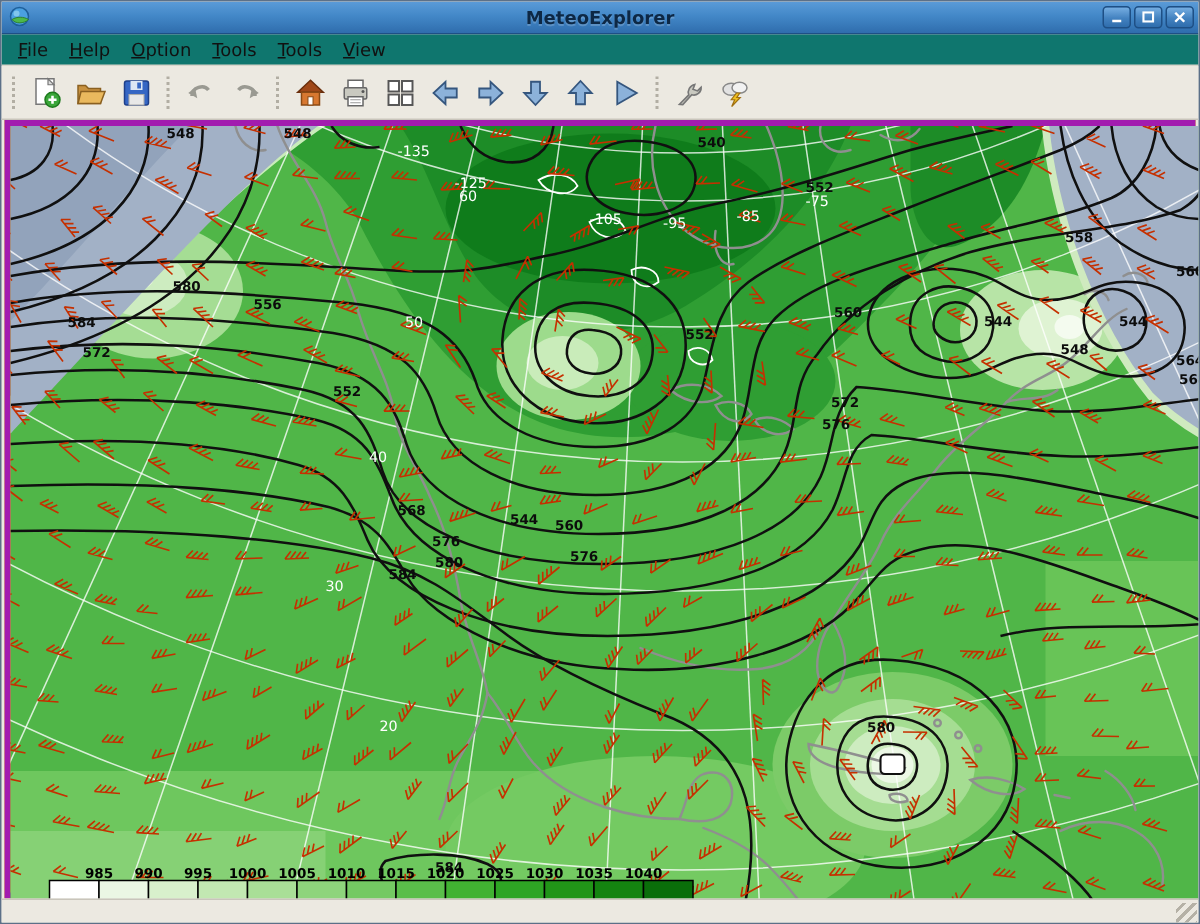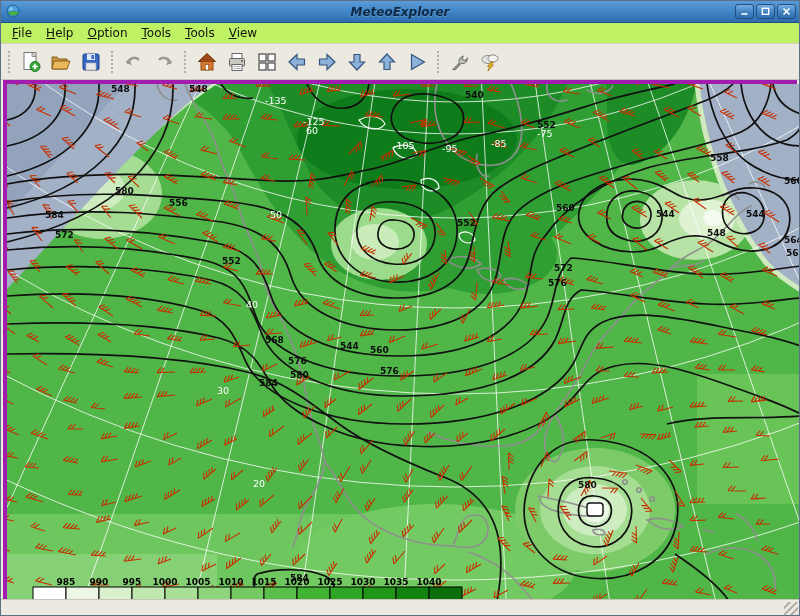--- a/index.html
+++ b/index.html
@@ -1,28 +1,28 @@
 <!DOCTYPE html>
 <html><head>
 <meta charset="utf-8">
 <style>
   html,body{margin:0;padding:0;background:#3a3a3a;font-family:"DejaVu Sans",sans-serif;}
   .win{position:relative;width:800px;height:616px;background:#ece9e1;border:1px solid #5c7088;box-sizing:border-box;overflow:hidden;}
   
   .titlebar{position:absolute;left:0;top:0;width:100%;height:22px;
     background:linear-gradient(#5b9bd8,#4388c8 45%,#2f6dad);border-bottom:1px solid #1e4f85;
-    display:flex;align-items:center;box-sizing:border-box;font-style:italic;}
+    display:flex;align-items:center;box-sizing:border-box;}
   .app-icon{width:16px;height:16px;margin-left:4px;flex:0 0 auto;}
   .title-text{position:absolute;left:0;right:0;text-align:center;font-size:12px;font-weight:bold;
     color:#0d2845;text-shadow:0 1px 0 rgba(255,255,255,.18);}
   .winbtns{margin-left:auto;margin-right:3px;display:flex;gap:2px;z-index:2;}
   .wbtn{width:19px;height:15px;border-radius:3px;border:1px solid #1e4f85;
     background:linear-gradient(#76aee2,#4382c0 55%,#2f6dad);display:flex;align-items:center;justify-content:center;box-sizing:border-box;}
   
-  .menubar{position:absolute;left:0;top:22px;width:100%;height:21px;background:#bef264;
+  .menubar{position:absolute;left:0;top:22px;width:100%;height:21px;background:#0f766e;
     border-bottom:1px solid #d8d4ca;display:flex;align-items:center;padding-left:4px;box-sizing:border-box;}
   .menu-item{display:inline-block;padding:2px 7px 3px 7px;font-size:12px;color:#111;}
   .menu-item::first-letter{text-decoration:underline;}
   
   .toolbar{position:absolute;left:0;top:43px;width:100%;height:36px;background:#ece9e1;
     border-bottom:1px solid #c9c5bb;display:flex;align-items:center;padding-left:2px;box-sizing:border-box;}
   .tsep{width:7px;height:22px;margin:0 3px;
     background:repeating-linear-gradient(#b2aea3 0 2px,transparent 2px 4px);
     background-size:2px 100%;background-position:2px 0;background-repeat:no-repeat;}
   .tbtn{width:30px;height:30px;display:flex;align-items:center;justify-content:center;border:0;background:transparent;padding:0;}

